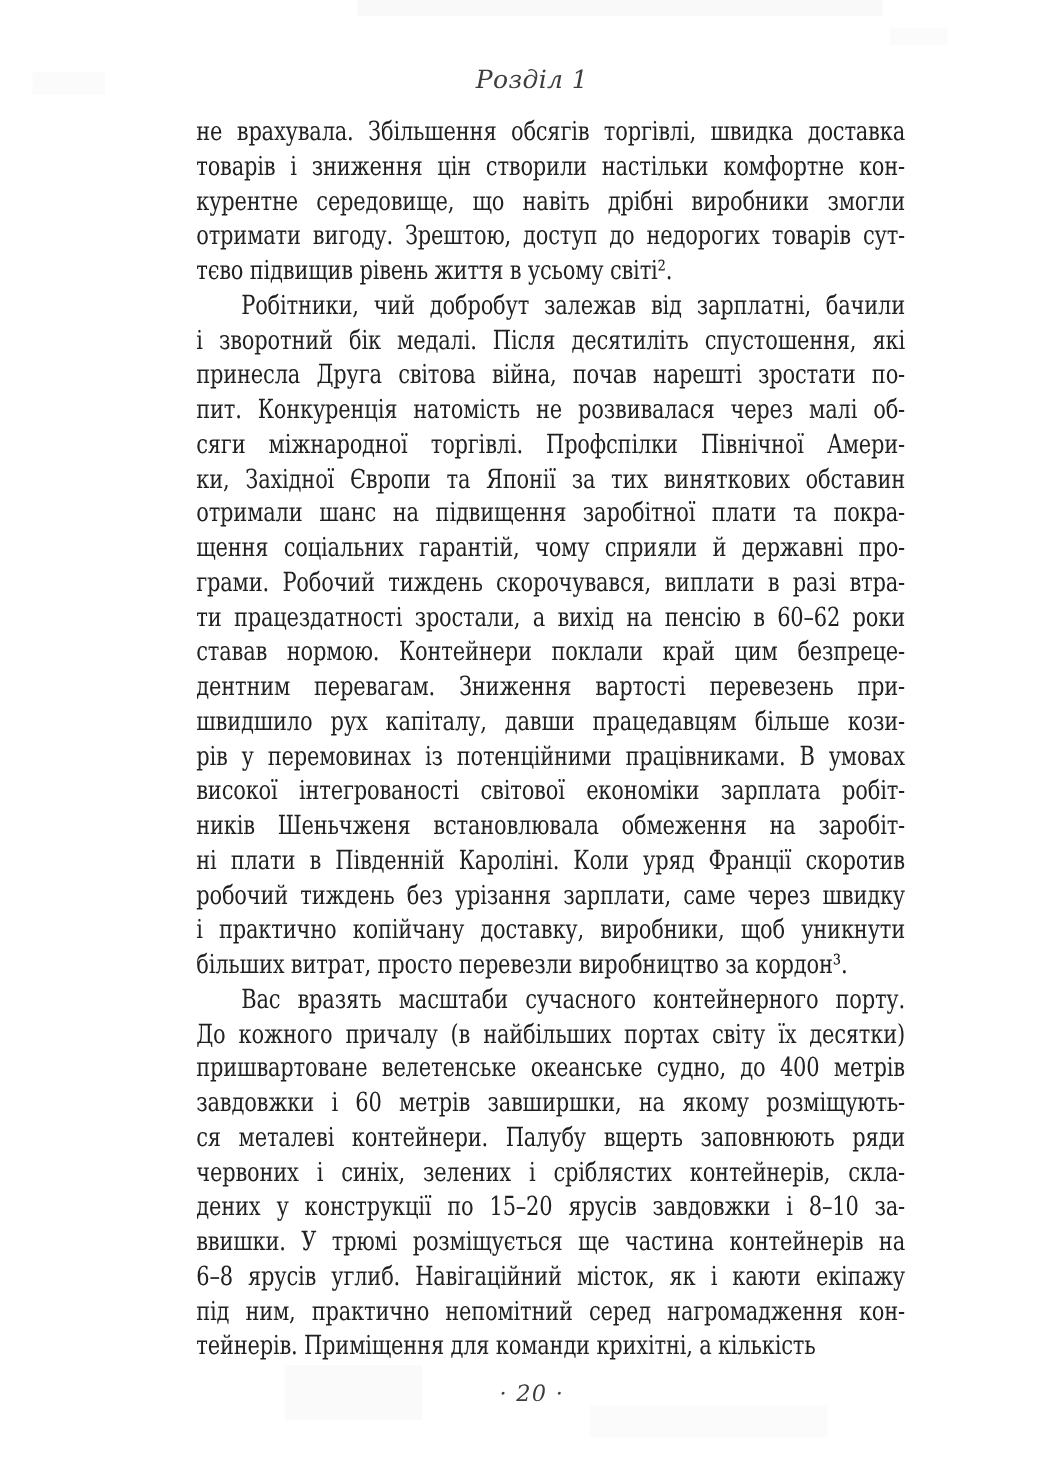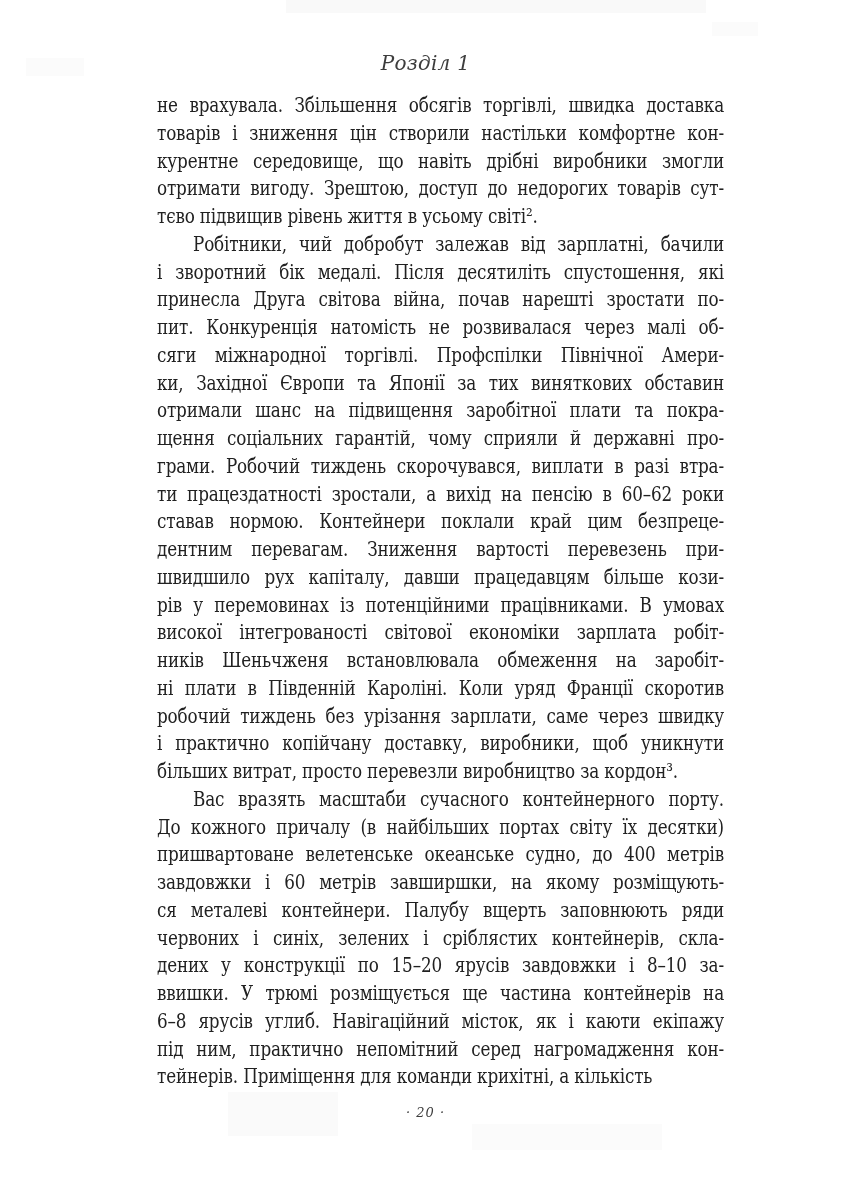--- a/index.html
+++ b/index.html
@@ -57,21 +57,21 @@
   .line.last { text-align-last: left; }
   .line.indent { text-indent: 45px; }
 
   .page-footer {
     position: absolute;
     top: 1105px;
     left: 0;
     width: 851px;
     text-align: center;
     font-style: italic;
-    font-size: 13px;
+    font-size: 18px;
     letter-spacing: 1px;
     color: var(--muted-color, #3d3d3d);
   }
 </style>
 </head>
 <body>
 
 <div class="page">
   <div class="smudge s1"></div>
   <div class="smudge s2"></div>

